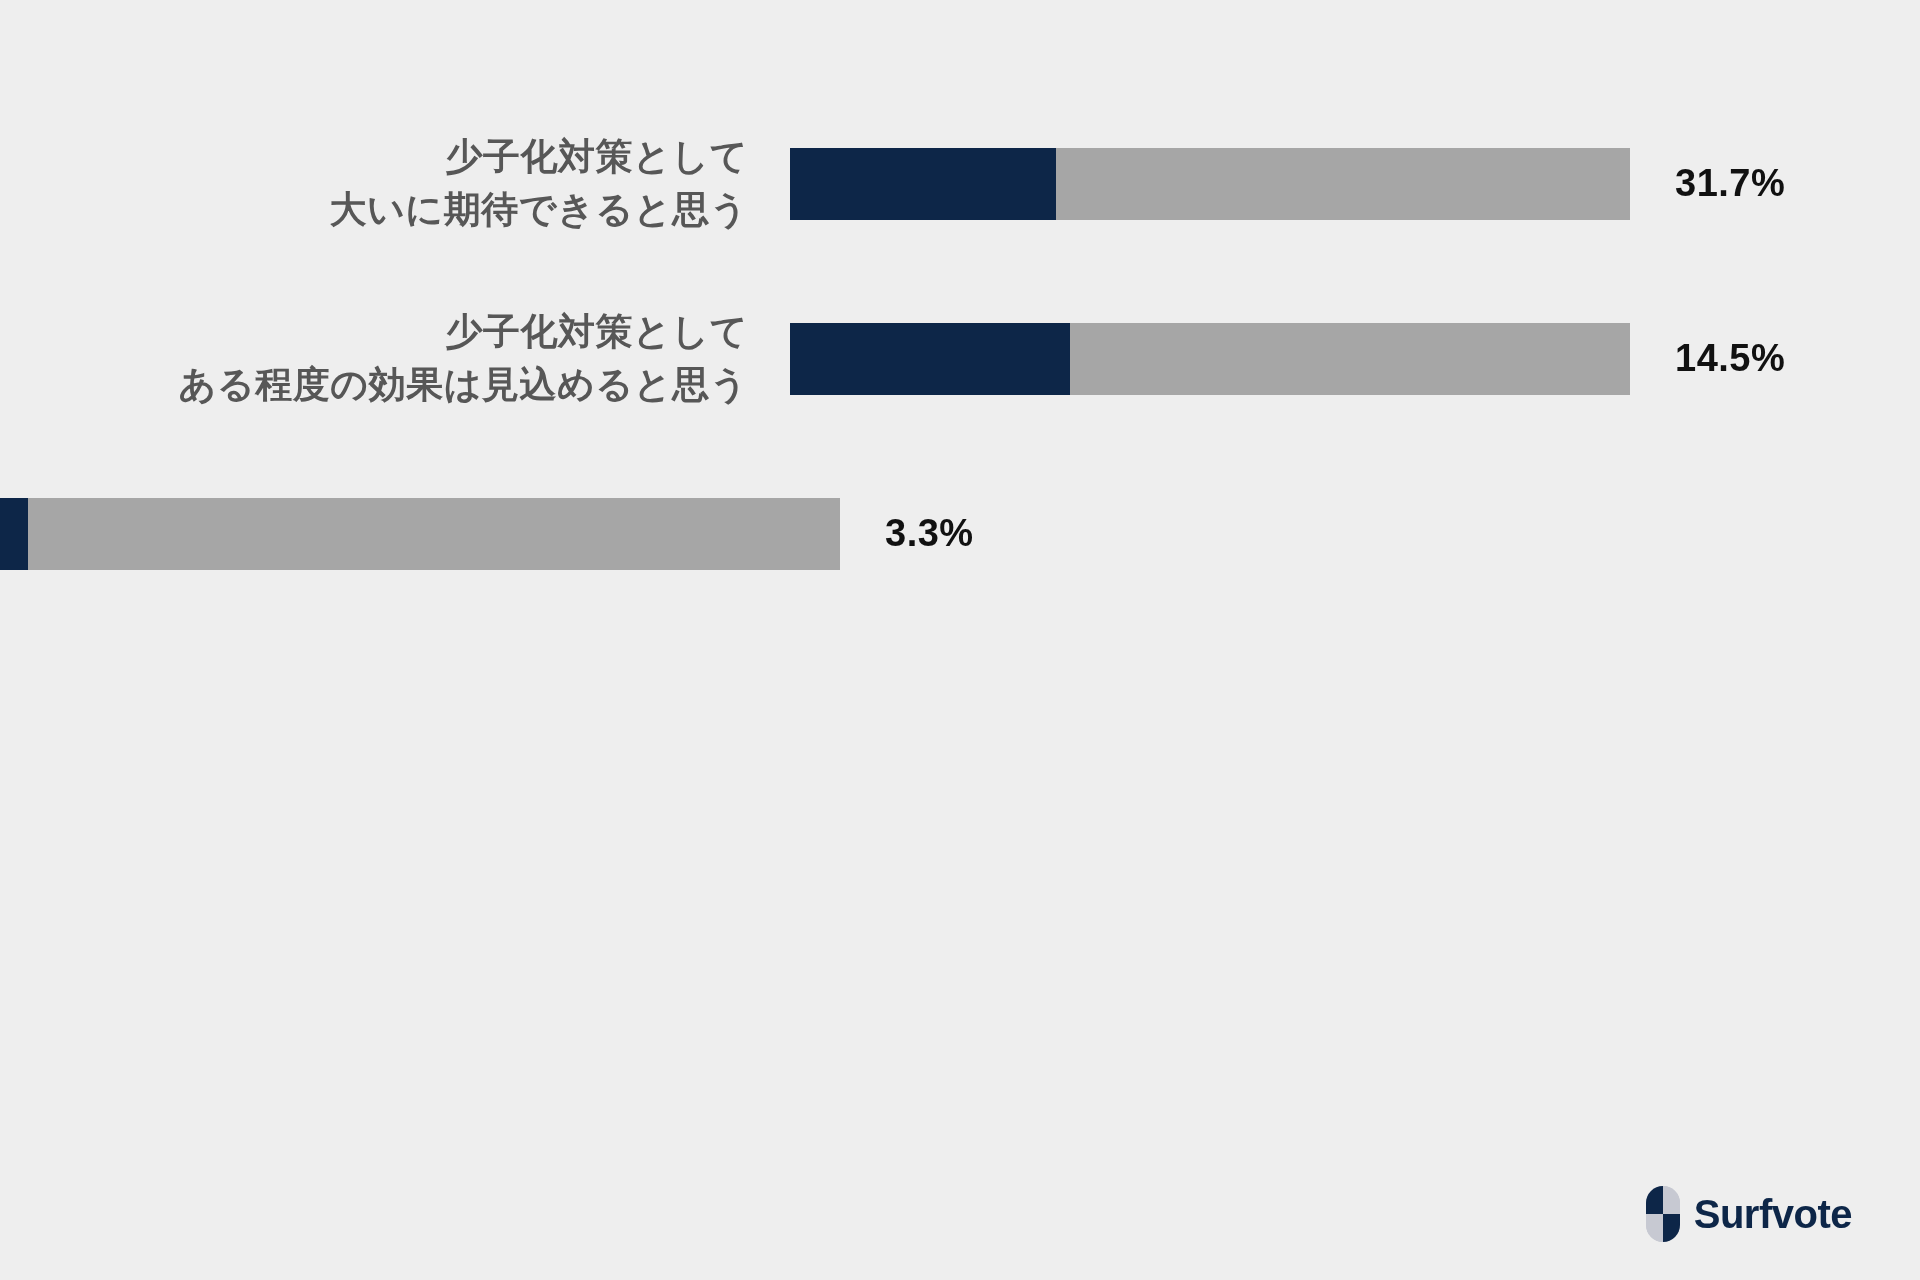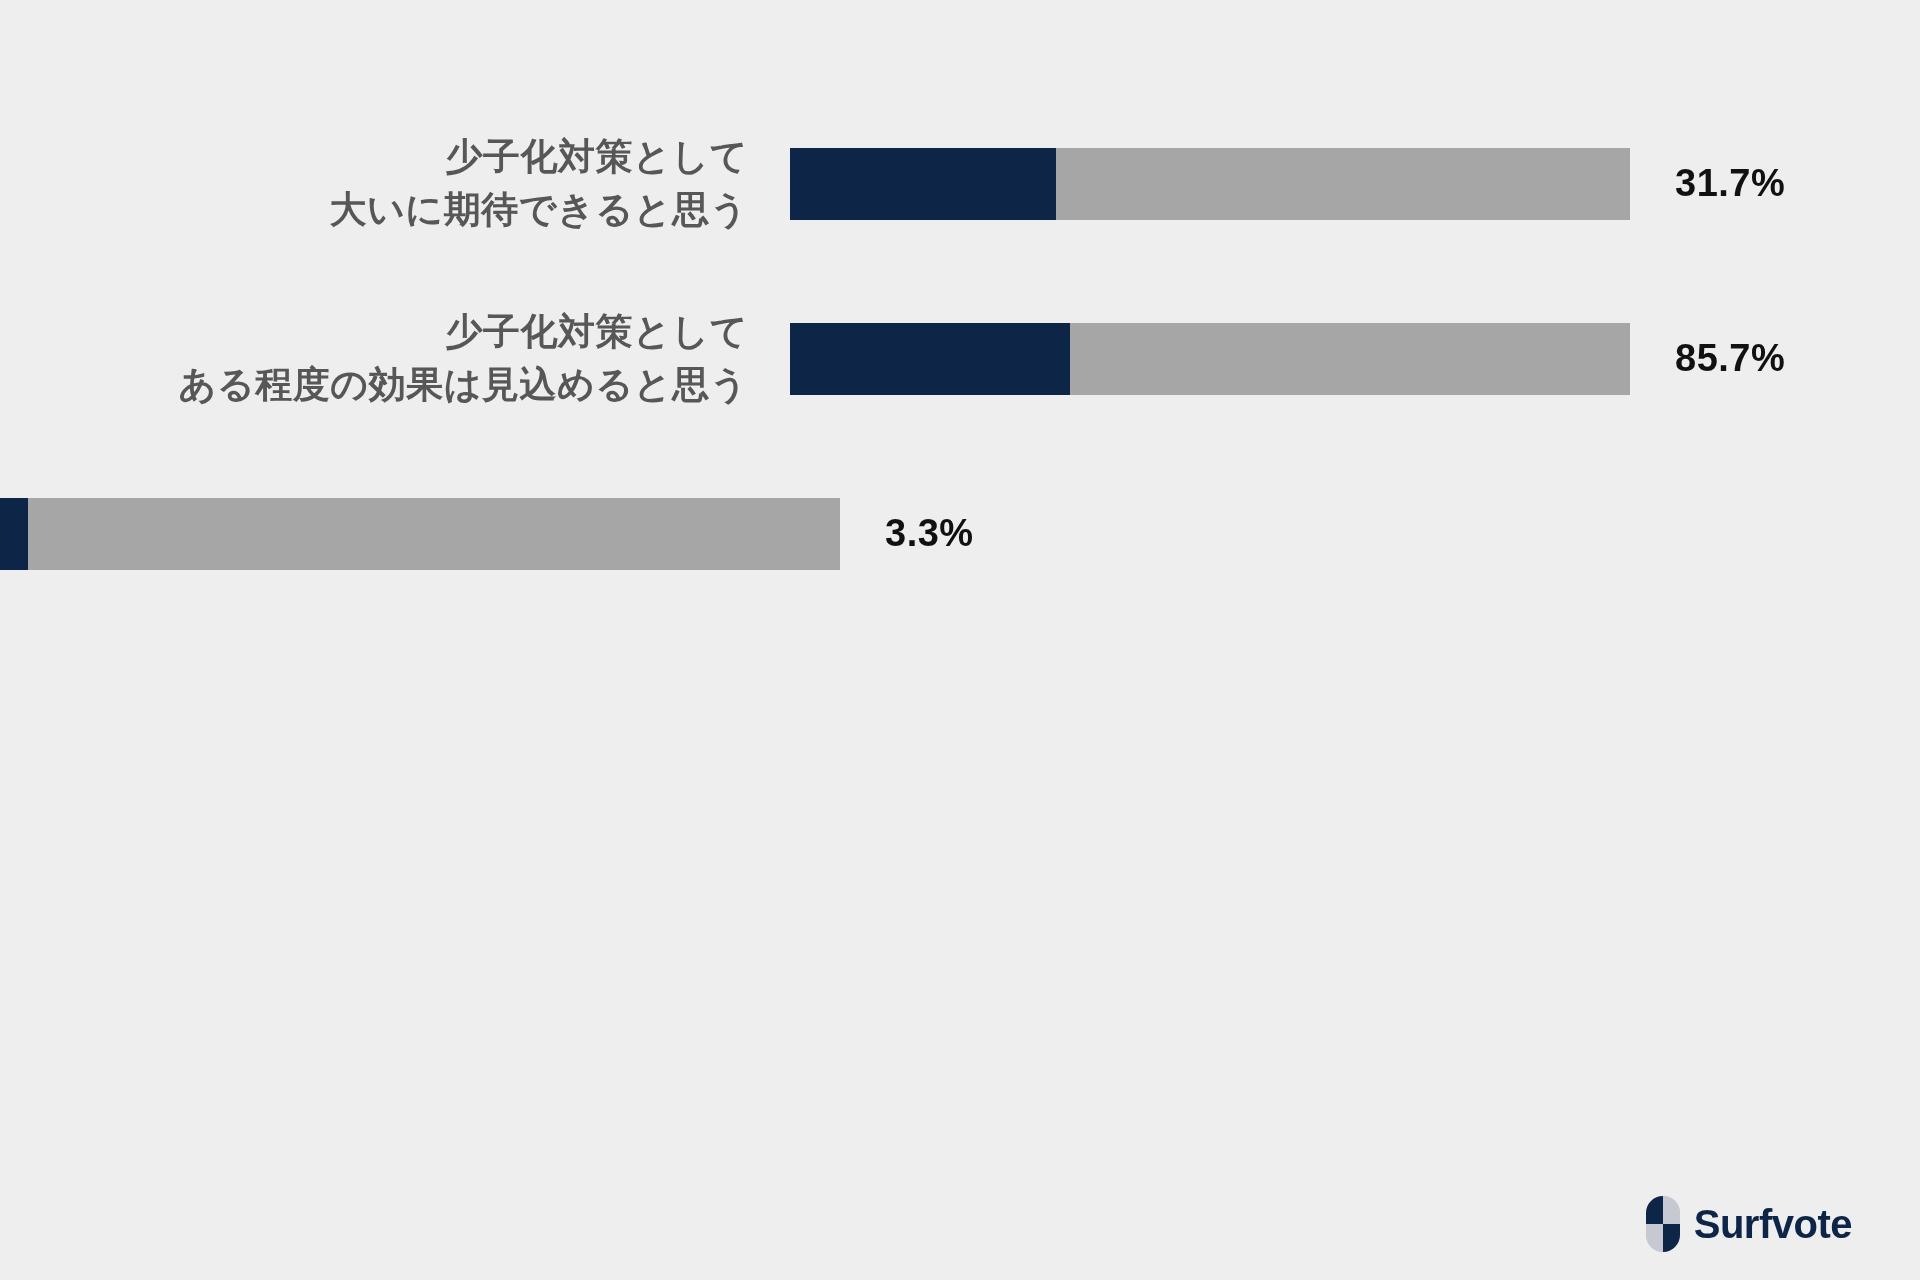--- a/index.html
+++ b/index.html
@@ -85,21 +85,21 @@
     font-size: 38px;
     font-weight: 700;
     letter-spacing: 0.5px;
     white-space: nowrap;
   }
 
   
   .logo {
     position: absolute;
     right: 60px;
-    bottom: 28px;
+    bottom: 38px;
     display: flex;
     align-items: center;
     gap: 14px;
   }
   .logo-mark {
     position: relative;
     width: 34px;
     height: 56px;
     border-radius: 17px;
     overflow: hidden;
@@ -138,21 +138,21 @@
       <div class="row-value">31.7%</div>
     </div>
 
     <div class="row">
       <div class="row-label">少子化対策として
 ある程度の効果は見込めると思う</div>
       <div class="bar-area">
         <div class="bar-track"></div>
         <div class="bar-fill" style="width: 33.3%;"></div>
       </div>
-      <div class="row-value">85.7%</div>
+      <div class="row-value">14.5%</div>
     </div>
 
 
 
 
     <div class="row">
       <div class="bar-area">
         <div class="bar-track"></div>
         <div class="bar-fill" style="width: 3.3%;"></div>
       </div>

